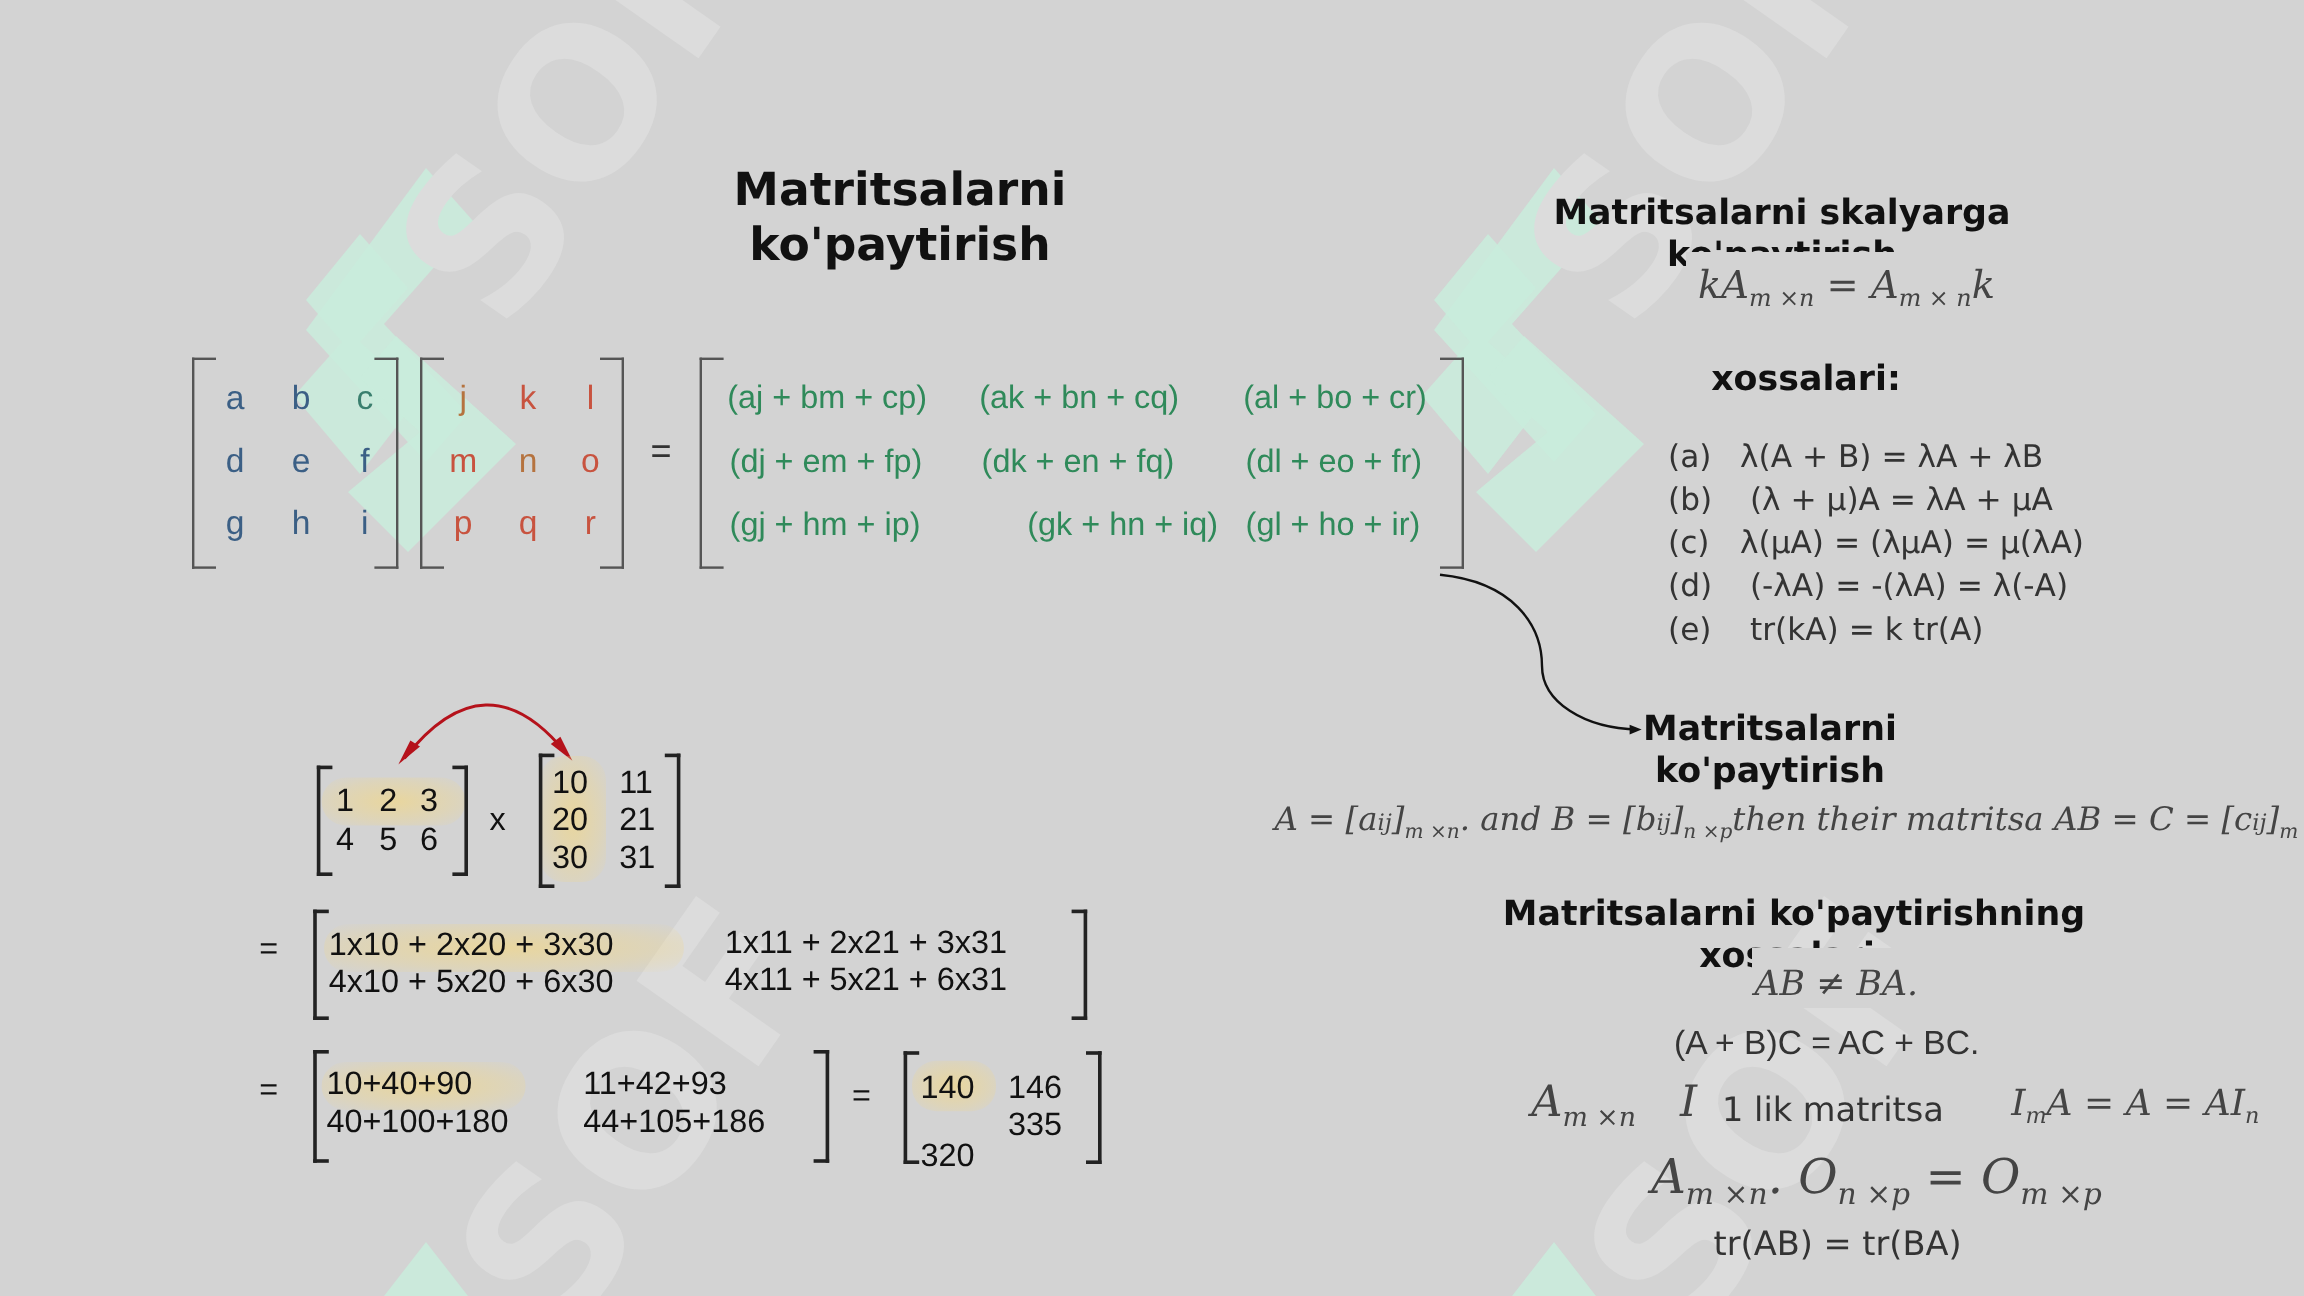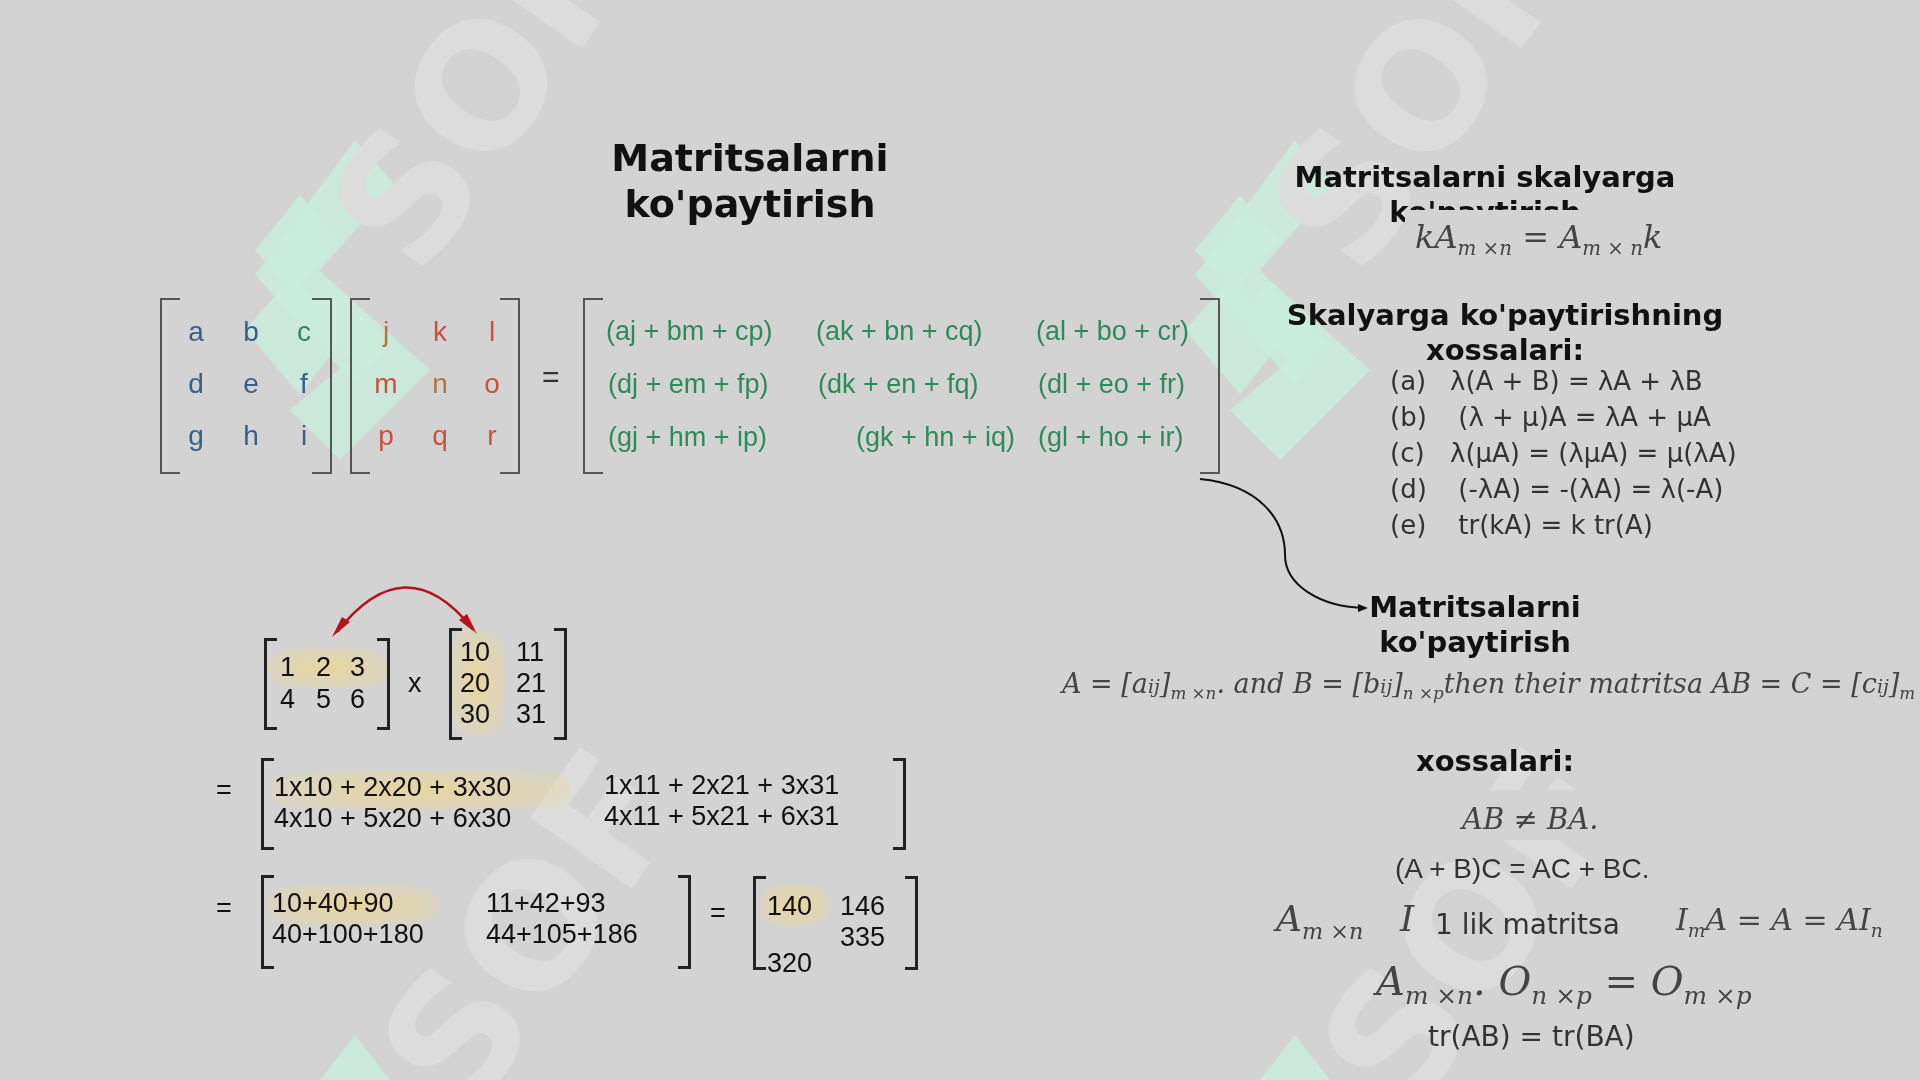--- a/index.html
+++ b/index.html
@@ -184,38 +184,38 @@
 </div>
 
 <div class="heading h-sub" style="left:1290px; top:160px; width:390px; height:64px; overflow:hidden;">
   <div>Matritsalarni skalyarga</div>
   <div>ko'paytirish</div>
 </div>
 <div class="mask" style="left:1405px; top:210px; width:290px; height:60px;"></div>
 <div class="serif-math" style="left:1415px; top:218px; font-size:32px;">kA<sub>m ×n</sub> = A<sub>m × n</sub>k</div>
 
 <div class="heading h-sub" style="left:1280px; top:298px; width:450px;">
-  <div>Skalyarga ko'paytirishning</div>
   <div>xossalari:</div>
 </div>
 <div>
   <div class="prop" style="left:1390px; top:366px;"><span class="lbl">(a)</span><span>λ(A + B) = λA + λB</span></div>
   <div class="prop" style="left:1390px; top:402px;"><span class="lbl">(b)</span><span> (λ + μ)A = λA + μA</span></div>
   <div class="prop" style="left:1390px; top:438px;"><span class="lbl">(c)</span><span>λ(μA) = (λμA) = μ(λA)</span></div>
   <div class="prop" style="left:1390px; top:474px;"><span class="lbl">(d)</span><span> (-λA) = -(λA) = λ(-A)</span></div>
   <div class="prop" style="left:1390px; top:510px;"><span class="lbl">(e)</span><span> tr(kA) = k tr(A)</span></div>
 </div>
 
 <div class="heading h-sub" style="left:1340px; top:590px; width:270px;">
   <div>Matritsalarni</div>
   <div>ko'paytirish</div>
 </div>
 <div class="serif-math" style="left:1062px; top:668px; font-size:27px;"><span>A = [a</span><i style="font-size:0.7em">ij</i><span>]</span><sub>m ×n</sub><span>. and B = [b</span><i style="font-size:0.7em">ij</i><span>]</span><sub>n ×p</sub><span>then their matritsa AB = C = [c</span><i style="font-size:0.7em">ij</i><span>]</span><sub>m ×p</sub></div>
 
 <div class="heading h-sub" style="left:1250px; top:744px; width:490px; height:66px; overflow:hidden;">
+  <div>Matritsalarni ko'paytirishning</div>
   <div>xossalari:</div>
 </div>
 <div class="mask" style="left:1460px; top:790px; width:200px; height:50px;"></div>
 <div class="serif-math" style="left:1462px; top:802px; font-size:29px;">AB ≠ BA.</div>
 <div class="prop" style="left:1395px; top:853px; font-family:'Liberation Sans', sans-serif; font-size:28px;">(A + B)C = AC + BC.</div>
 
 <div class="serif-math" style="left:1276px; top:898px; font-size:36px;"><span>A</span><sub>m ×n</sub></div>
 <div class="serif-math" style="left:1400px; top:898px; font-size:36px;">I</div>
 <div class="prop" style="left:1435px; top:908px; font-size:28px;">1 lik matritsa</div>
 <div class="serif-math" style="left:1676px; top:902px; font-size:30px;"><span>I</span><sub>m</sub><span>A = A = AI</span><sub>n</sub></div>

